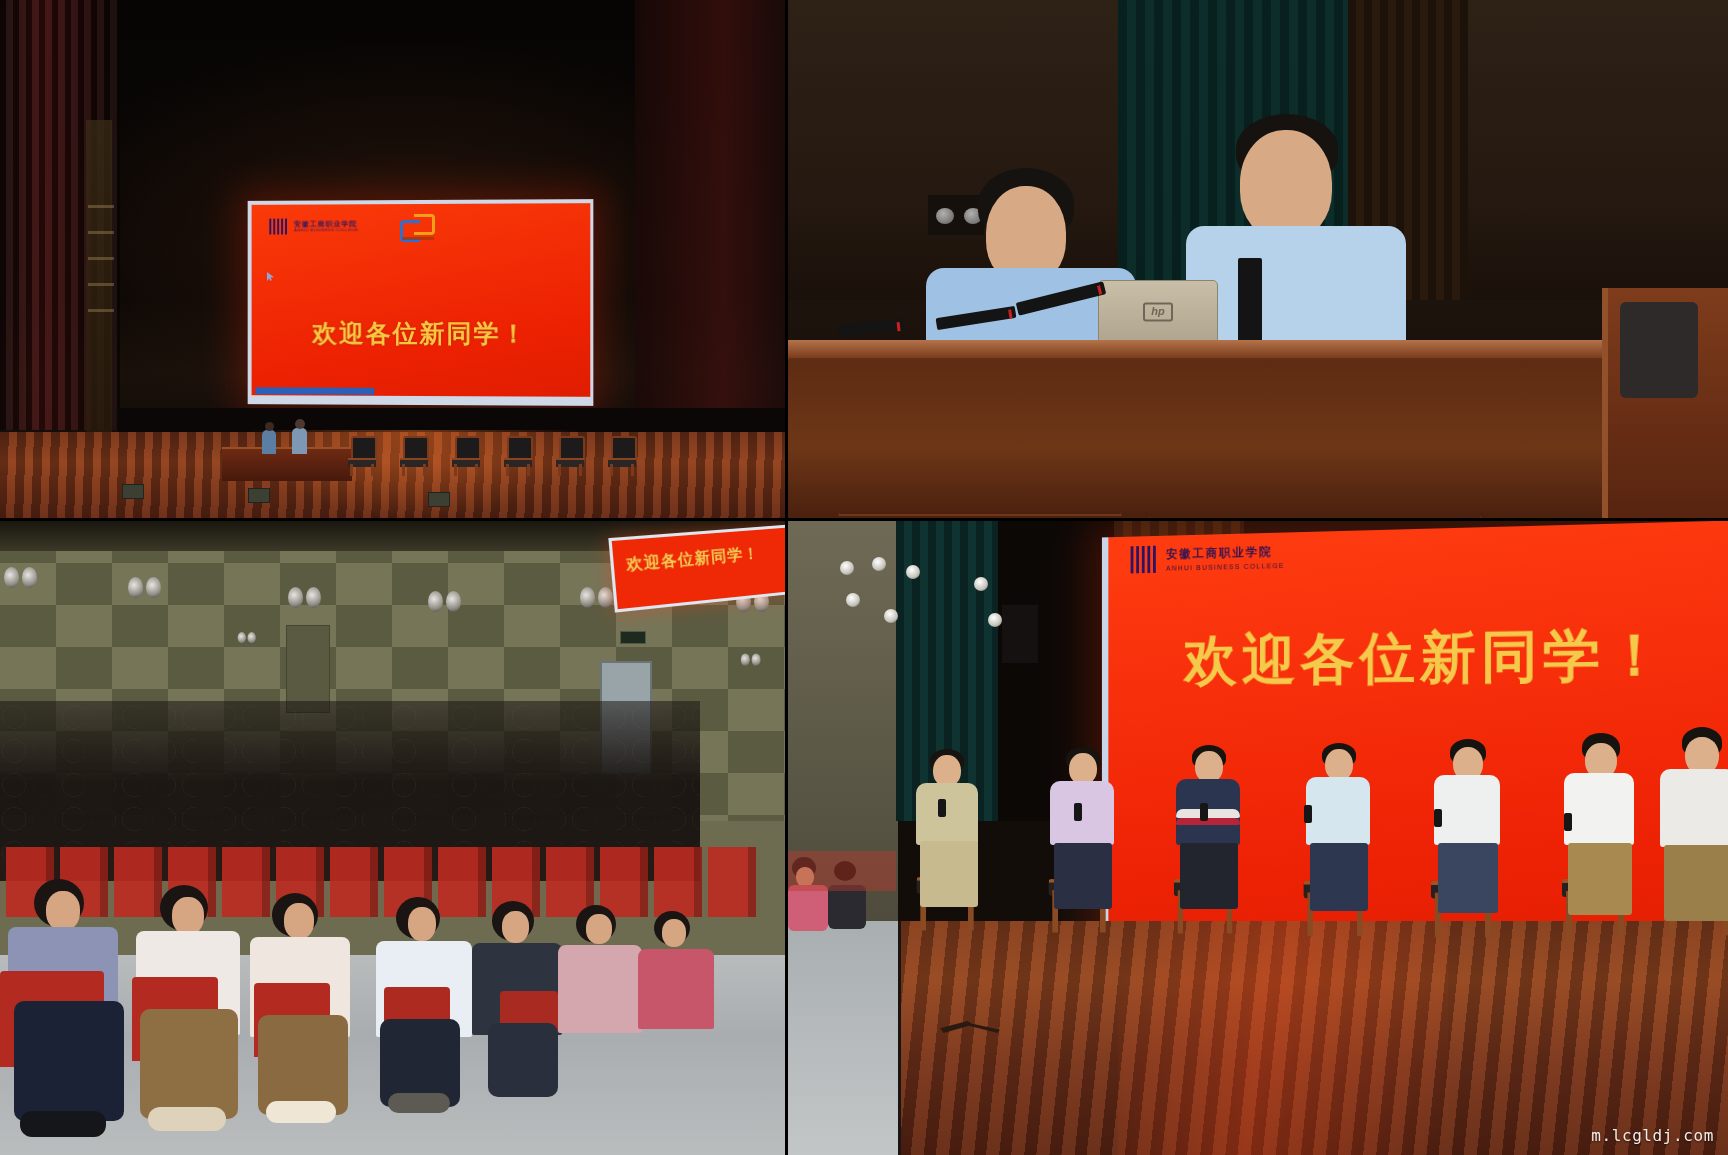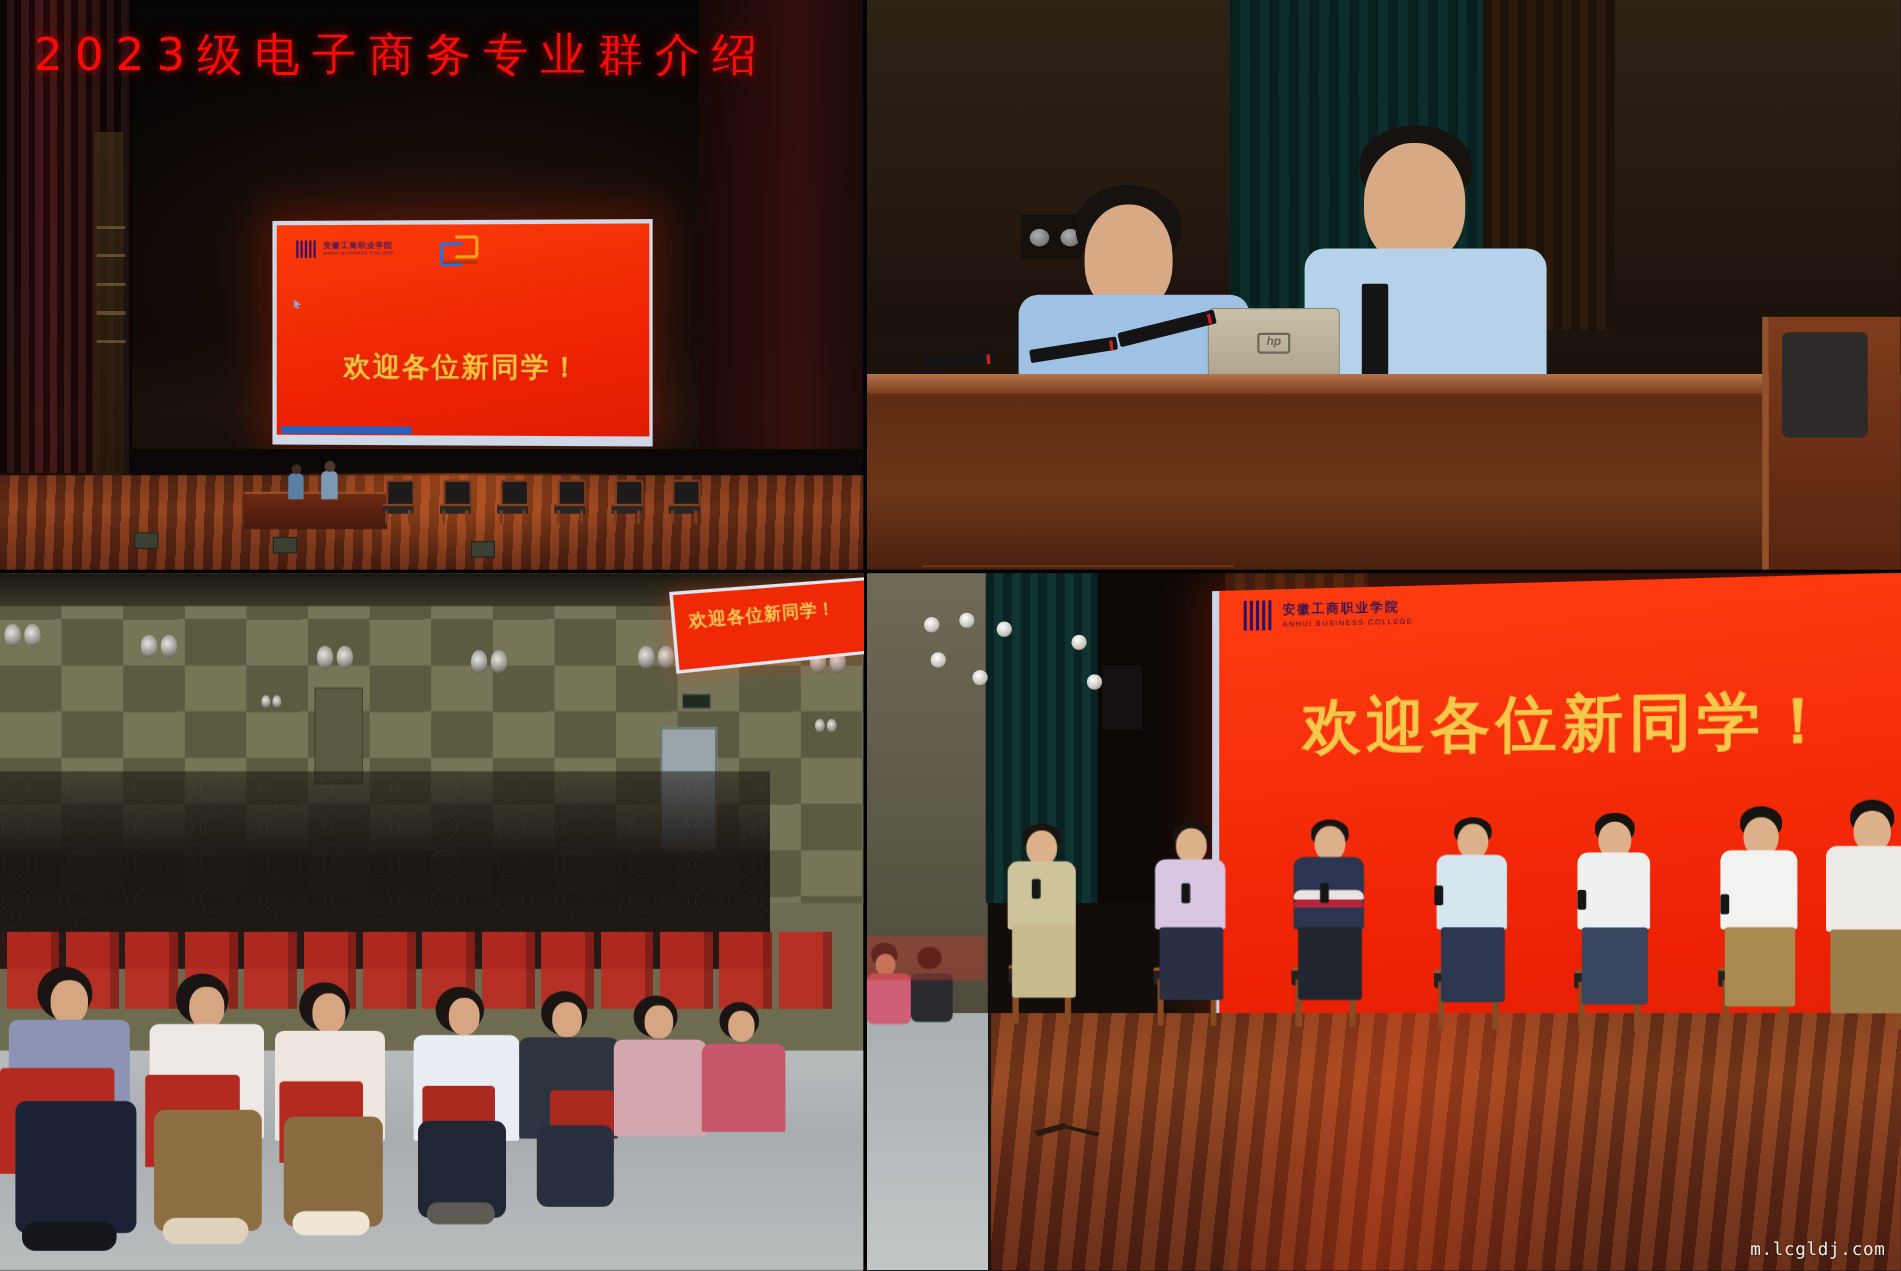--- a/index.html
+++ b/index.html
@@ -295,21 +295,20 @@
     <div class="chair" style="left:608px;top:436px">
         <i class="bk"></i>
         <i class="st"></i>
         <i class="lg"></i>
       </div>
 
     <div class="tl-mon" style="left:122px;top:484px"></div>
     <div class="tl-mon" style="left:248px;top:488px"></div>
     <div class="tl-mon" style="left:428px;top:492px"></div>
 
-    <div class="title">2023级电子商务专业群介绍</div>
   </div>
 
   <div class="panel p-tr">
     <div class="tr-bg"></div>
     <div class="tr-darkwall"></div>
     <div class="tr-curtain"></div>
     <div class="tr-curtain2"></div>
     <div class="tr-speakerbox"></div>
     <div class="tr-lamp" style="left:148px"></div>
     <div class="tr-lamp" style="left:176px"></div>

